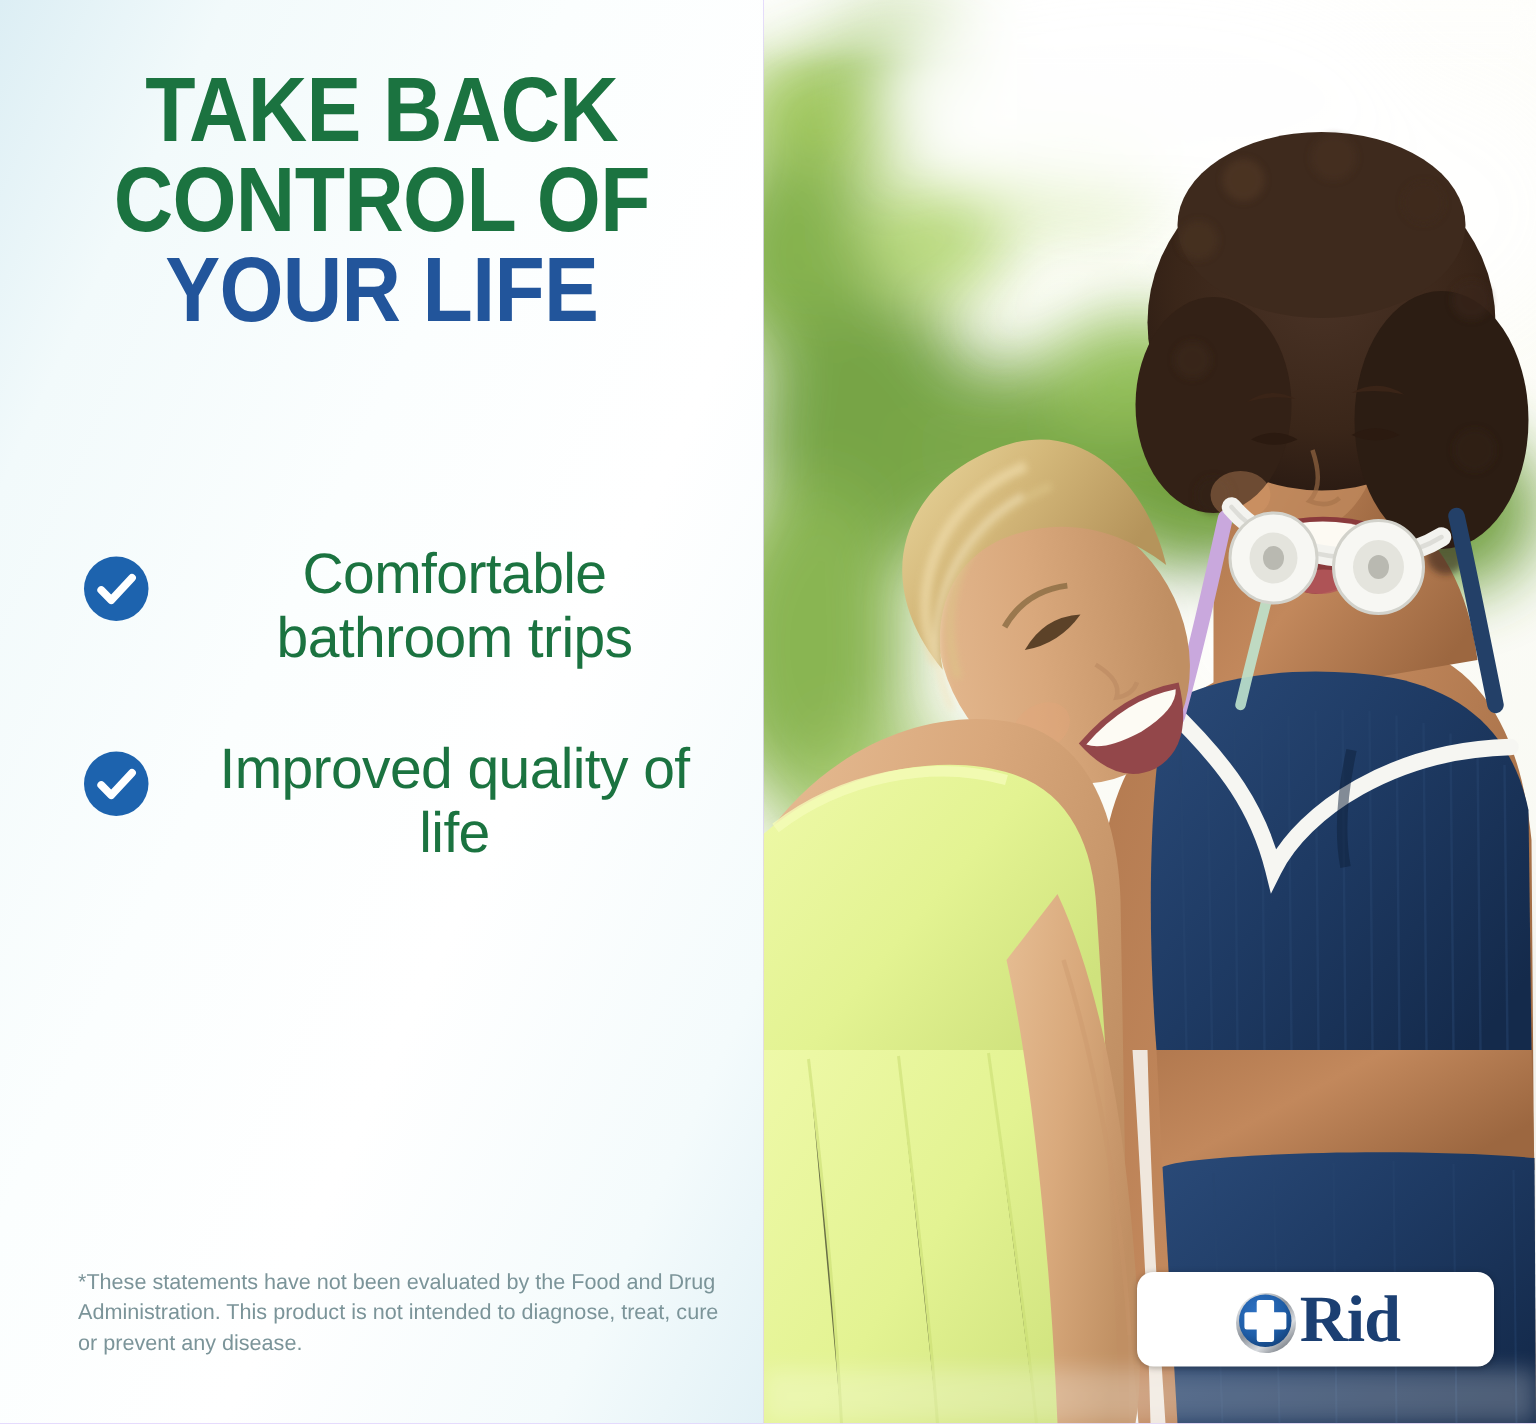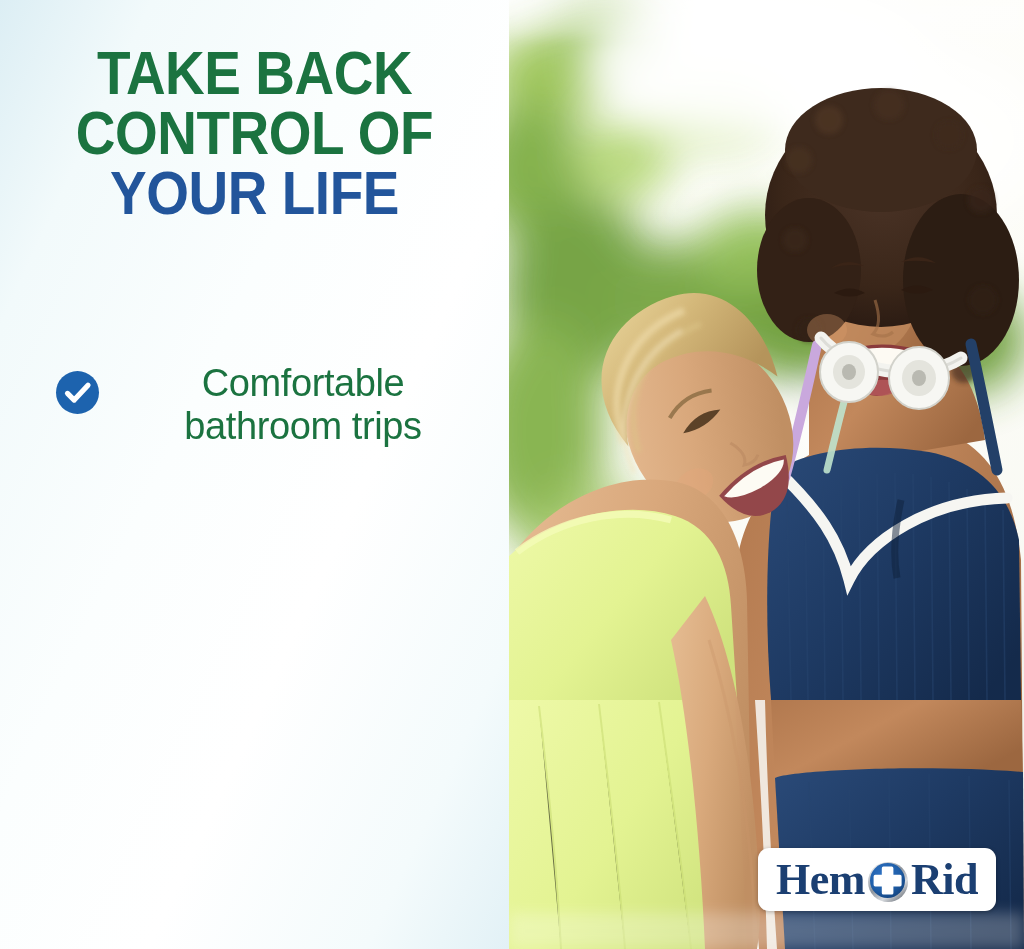--- a/index.html
+++ b/index.html
@@ -167,23 +167,32 @@
       <div class="bullet-row">
         <span class="check-badge">
           <svg viewBox="0 0 43 43" xmlns="http://www.w3.org/2000/svg">
             <path d="M11.5 22.4 L18.2 29.1 L32.0 14.2" fill="none" stroke="#ffffff" stroke-width="5.2" stroke-linecap="round" stroke-linejoin="round"></path>
           </svg>
         </span>
         <span class="bullet-text">Comfortable bathroom trips</span>
       </div>
 
 
+      <div class="bullet-row">
+        <span class="check-badge">
+          <svg viewBox="0 0 43 43" xmlns="http://www.w3.org/2000/svg">
+            <path d="M11.5 22.4 L18.2 29.1 L32.0 14.2" fill="none" stroke="#ffffff" stroke-width="5.2" stroke-linecap="round" stroke-linejoin="round"></path>
+          </svg>
+        </span>
+        <span class="bullet-text">Improved quality of life</span>
+      </div>
 
     </div>
 
+    <div class="disclaimer">*These statements have not been evaluated by the Food and Drug Administration. This product is not intended to diagnose, treat, cure or prevent any disease.</div>
   </div>
 
   <div class="photo-panel">
     <svg class="photo-svg" viewBox="0 0 515 949" xmlns="http://www.w3.org/2000/svg">
       <defs>
         <filter id="blurBg" x="-20%" y="-20%" width="140%" height="140%">
           <feGaussianBlur stdDeviation="22"></feGaussianBlur>
         </filter>
         <filter id="blurSoft" x="-20%" y="-20%" width="140%" height="140%">
           <feGaussianBlur stdDeviation="7"></feGaussianBlur>
@@ -392,21 +401,20 @@
 
       <g filter="url(#blurSoft)" opacity="0.25">
         <rect x="0" y="0" width="515" height="36" fill="#ffffff"></rect>
         <rect x="0" y="913" width="515" height="36" fill="#ffffff"></rect>
       </g>
     </svg>
   </div>
 
   <div class="logo-box">
     <span class="logo-inner">
-      <span class="logo-word">Hem</span>
       <span class="logo-emblem">
         <svg viewBox="0 0 44 44" xmlns="http://www.w3.org/2000/svg">
           <defs>
             <linearGradient id="ringGrad" x1="0" y1="0" x2="0.8" y2="1">
               <stop offset="0%" stop-color="#ffffff"></stop>
               <stop offset="25%" stop-color="#c9cdd2"></stop>
               <stop offset="50%" stop-color="#8e949c"></stop>
               <stop offset="75%" stop-color="#d8dbdf"></stop>
               <stop offset="100%" stop-color="#6e747c"></stop>
             </linearGradient>

